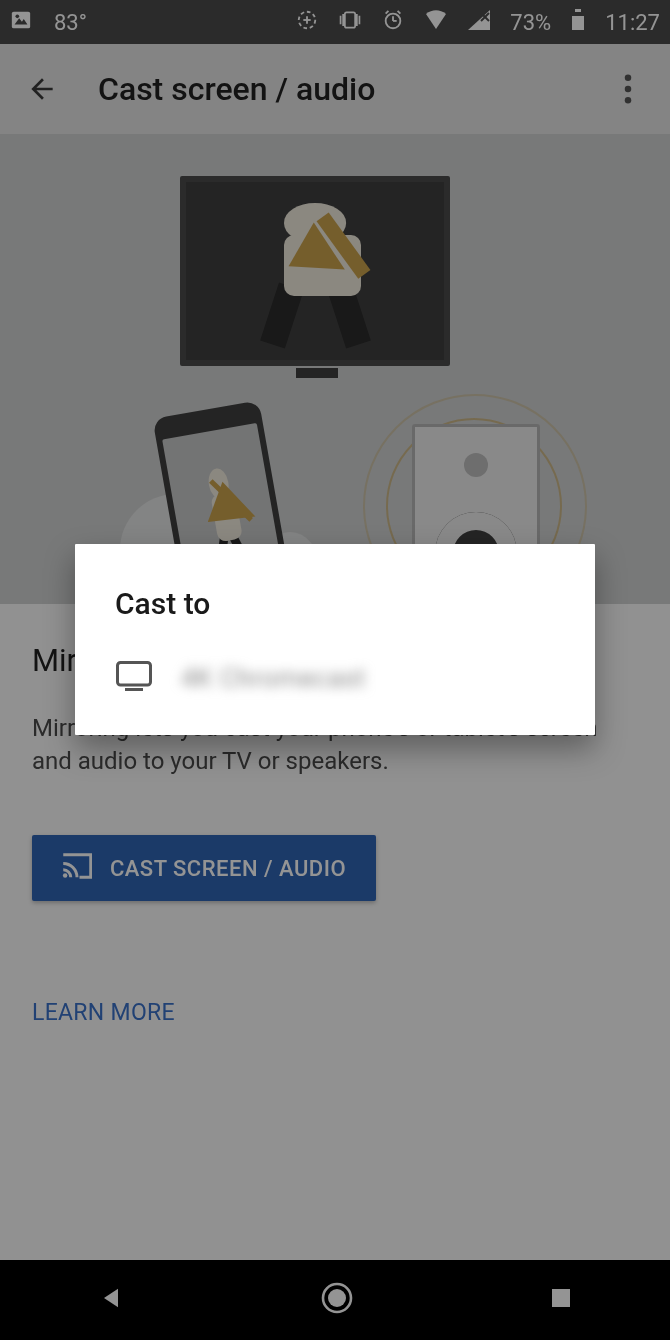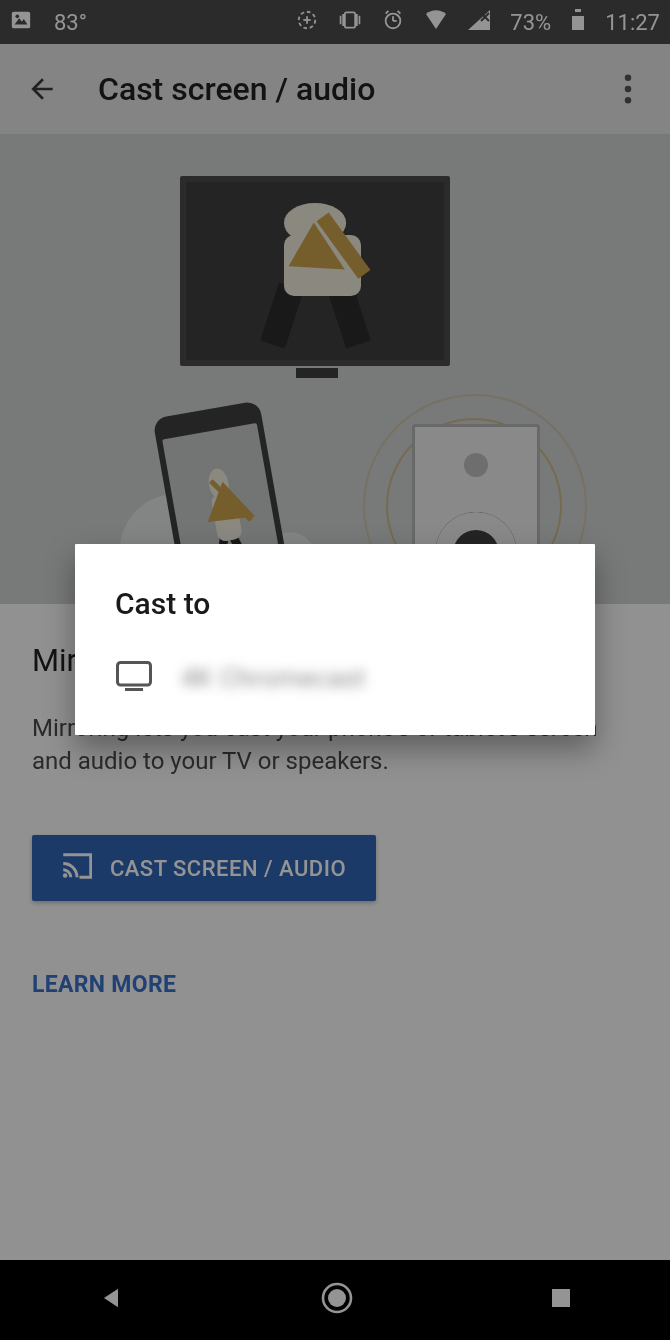--- a/index.html
+++ b/index.html
@@ -22,21 +22,21 @@
     .more-btn { margin-left: auto; width: 48px; height: 48px; display: flex; align-items: center; justify-content: center; }
 
     
     .hero { height: 470px; background: #cfd1d1; position: relative; overflow: hidden; }
 
     
     .content { padding: 36px 32px; color: #222; }
     .subhead { font-size: 31px; font-weight: 400; line-height: 1.35; }
     .bodytext { margin-top: 30px; font-size: 24px; color: #4b4b4b; line-height: 1.4; }
     .cast-btn { margin-top: 56px; width: 344px; height: 66px; background: #2f64b4; color: #fff; display: flex; align-items: center; justify-content: center; gap: 18px; font-size: 22px; font-weight: 500; letter-spacing: .5px; box-shadow: 0 2px 4px rgba(0,0,0,.25); border-radius: 2px; }
-    .learn-more { margin-top: 70px; color: #3a71c8; font-size: 23px; font-weight: 700; letter-spacing: .3px; }
+    .learn-more { margin-top: 98px; color: #3a71c8; font-size: 23px; font-weight: 400; letter-spacing: .3px; }
 
     
     .nav-bar { position: absolute; bottom: 0; left: 0; right: 0; height: 80px; background: #000; display: flex; align-items: center; justify-content: space-around; }
 
     
     .scrim { position: absolute; inset: 0; background: rgba(0,0,0,.42); }
 
     
     .dialog { position: absolute; left: 75px; top: 544px; width: 520px; background: #fff; border-radius: 1px; box-shadow: 0 14px 30px rgba(0,0,0,.35); }
     .dialog-title { font-size: 30px; font-weight: 500; color: #1a1a1a; padding: 42px 40px 22px 40px; }

